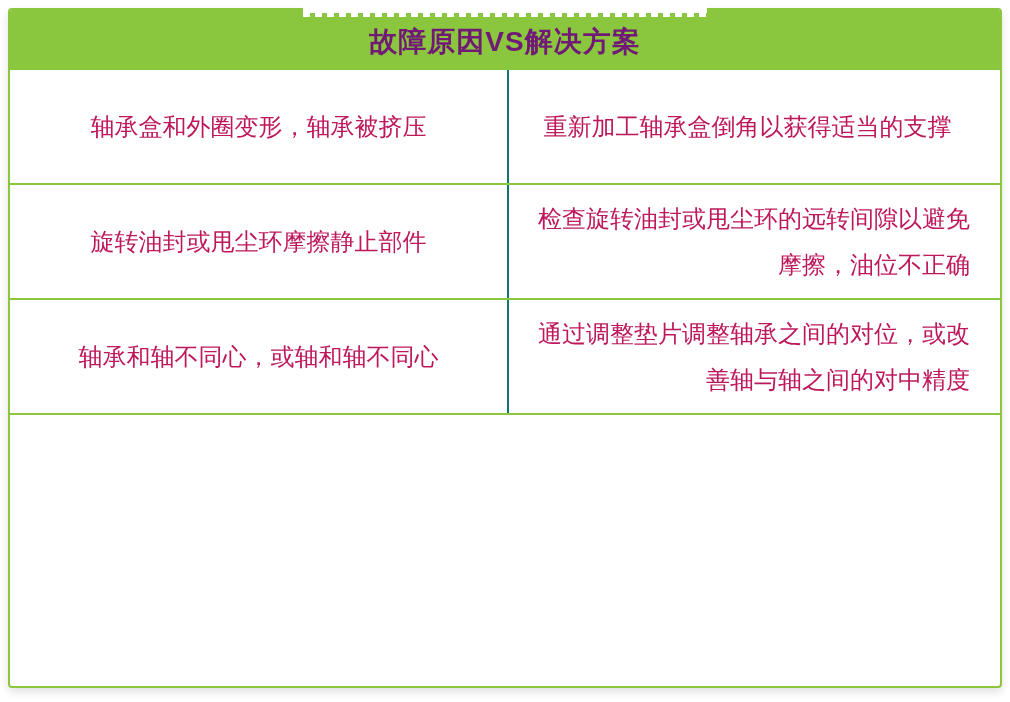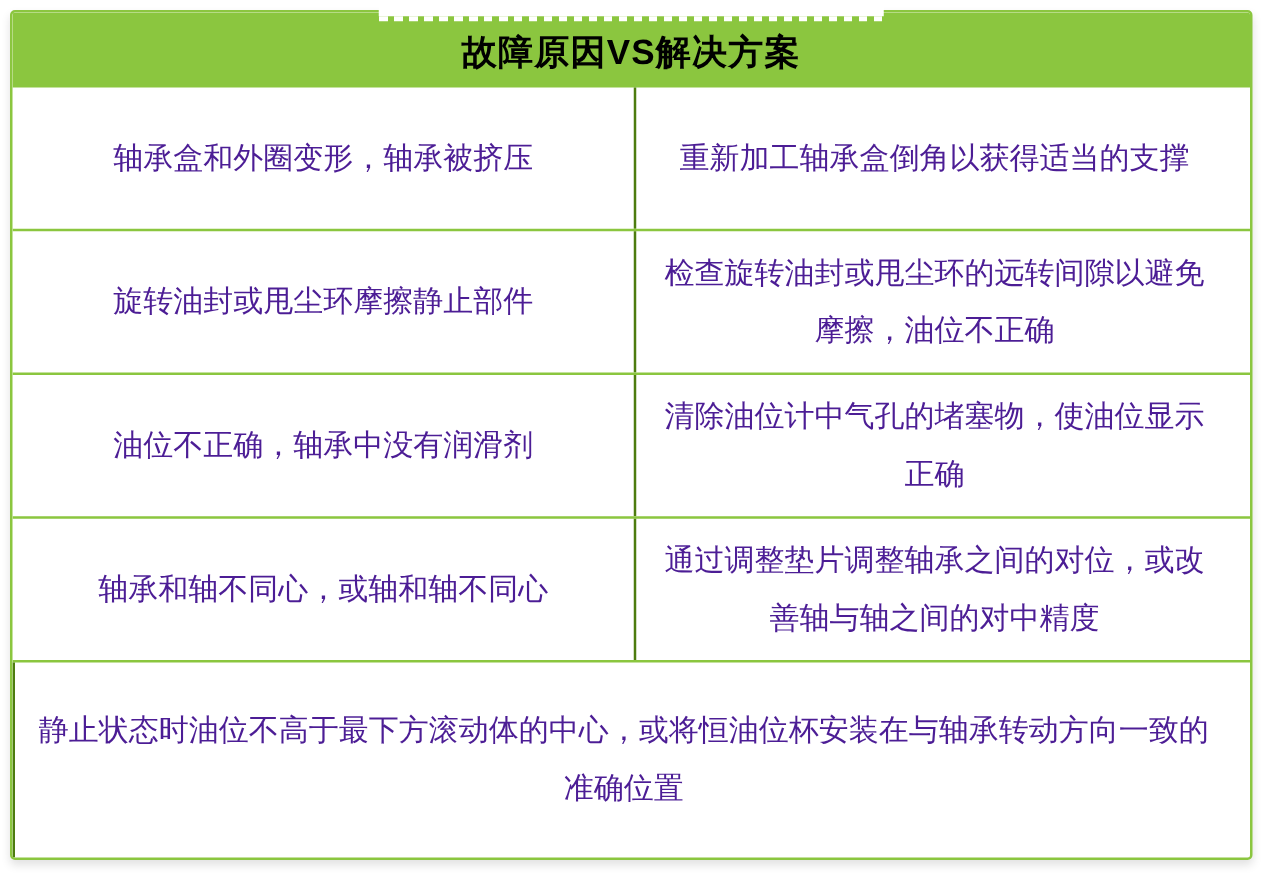--- a/index.html
+++ b/index.html
@@ -28,21 +28,21 @@
   }
   .card-header {
     height: 58px;
     flex: 0 0 58px;
     background: #8bc63f;
     display: flex;
     align-items: center;
     justify-content: center;
   }
   .card-title {
-    color: #000000;
+    color: #701a75;
     font-size: 28px;
     font-weight: bold;
     letter-spacing: 1px;
     padding-top: 6px;
   }
   
   .notch {
     position: absolute;
     top: 0; left: 50%;
     transform: translateX(-50%);
@@ -61,28 +61,28 @@
     display: flex;
     flex: 0 0 115px;
     border-top: 2px solid #8bc63f;
   }
   .t-row:first-of-type { border-top: none; }
   .t-row.tall { flex: 1 1 auto; }
   .cell {
     display: flex;
     align-items: center;
     justify-content: center;
-    text-align: center;
-    color: #4c1d95;
+    text-align: right;
+    color: #be185d;
     font-size: 24px;
     line-height: 1.9;
     padding: 4px 30px;
   }
   .cell.cause { width: 497px; flex: 0 0 497px; }
-  .cell.solution { flex: 1 1 auto; border-left: 2px solid #4d7c0f; padding-left: 16px; }
+  .cell.solution { flex: 1 1 auto; border-left: 2px solid #0f766e; padding-left: 16px; }
 </style>
 </head>
 <body>
 
 <div class="page">
 
   <div class="card">
 
     <div class="card-header">
       <div class="card-title">故障原因VS解决方案</div>
@@ -91,31 +91,26 @@
     <div class="t-row">
       <div class="cell cause">轴承盒和外圈变形，轴承被挤压</div>
       <div class="cell solution">重新加工轴承盒倒角以获得适当的支撑</div>
     </div>
 
     <div class="t-row">
       <div class="cell cause">旋转油封或甩尘环摩擦静止部件</div>
       <div class="cell solution">检查旋转油封或甩尘环的远转间隙以避免摩擦，油位不正确</div>
     </div>
 
-    <div class="t-row">
-      <div class="cell cause">油位不正确，轴承中没有润滑剂</div>
-      <div class="cell solution">清除油位计中气孔的堵塞物，使油位显示正确</div>
-    </div>
 
     <div class="t-row">
       <div class="cell cause">轴承和轴不同心，或轴和轴不同心</div>
       <div class="cell solution">通过调整垫片调整轴承之间的对位，或改善轴与轴之间的对中精度</div>
     </div>
 
     <div class="t-row tall">
-      <div class="cell solution">静止状态时油位不高于最下方滚动体的中心，或将恒油位杯安装在与轴承转动方向一致的准确位置</div>
     </div>
 
   </div>
 
   <div class="notch"></div>
 
 </div>
 
 </body></html>

